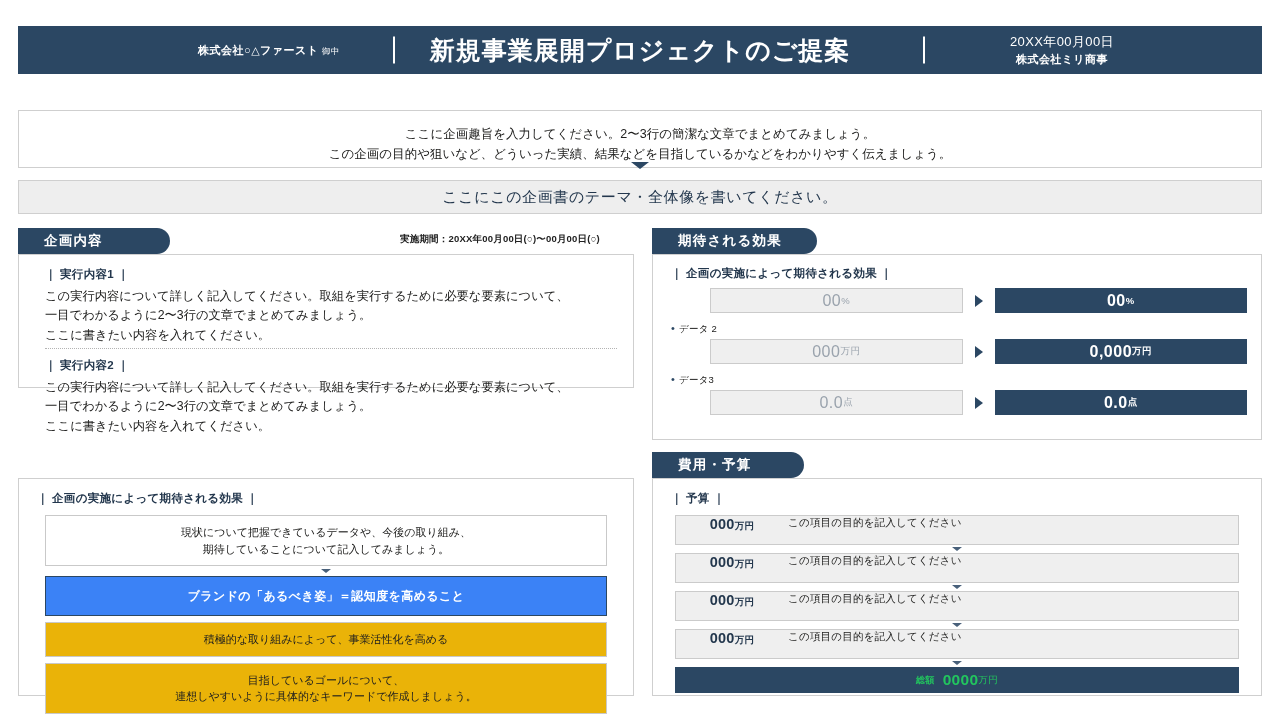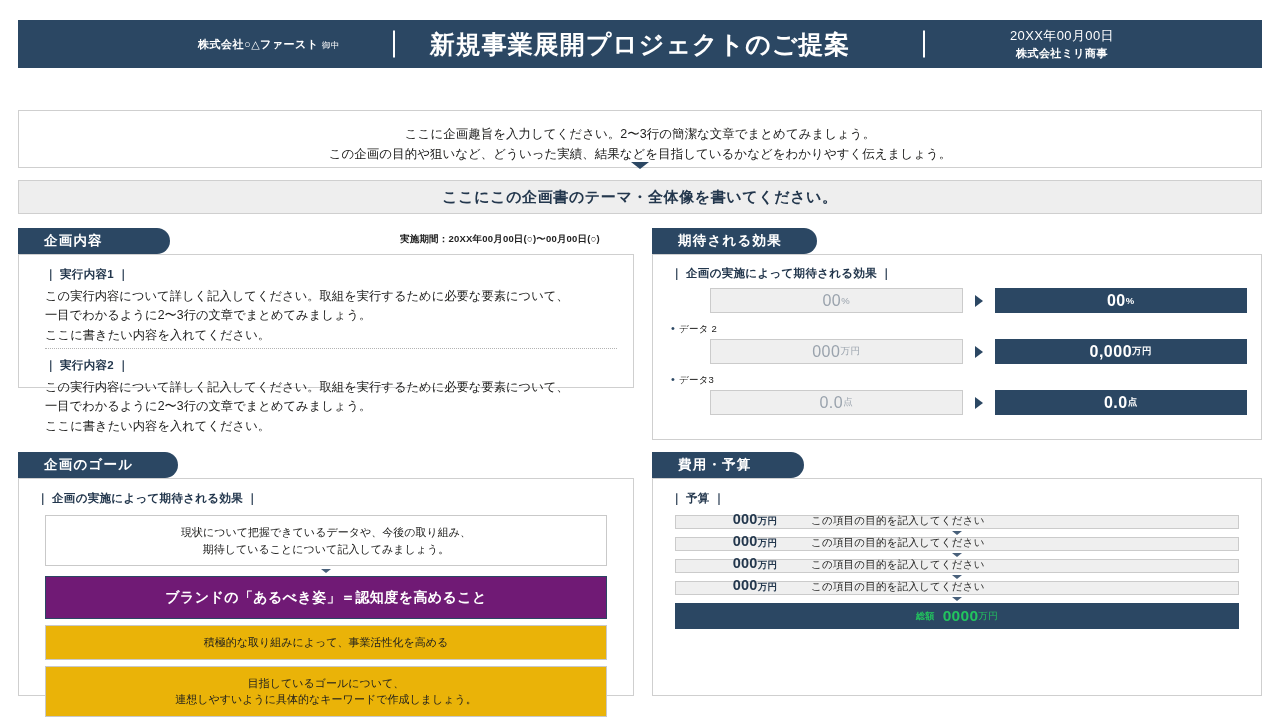--- a/index.html
+++ b/index.html
@@ -17,21 +17,21 @@
     position: relative;
     width: 1280px;
     height: 720px;
     background: #ffffff;
   }
 
   
   .header {
     position: absolute;
     left: 18px;
-    top: 20px;
+    top: 26px;
     width: 1244px;
     height: 48px;
     background: #2b4763;
     display: flex;
     align-items: center;
     justify-content: center;
     color: #ffffff;
   }
   .hdr-left {
     position: absolute;
@@ -132,21 +132,21 @@
   #theme-banner {
     position: absolute;
     left: 18px; top: 180px;
     width: 1244px; height: 34px;
     background: #eeeeee;
     border: 1px solid #cfcfcf;
     display: flex;
     align-items: center;
     justify-content: center;
     font-size: 15px;
-    font-weight: bold;
+    font-weight: normal;
     color: #23374d;
     letter-spacing: .6px;
   }
 
   
   #sec-content-tab { left: 18px; top: 228px; width: 152px; }
   #sec-content-panel { left: 18px; top: 254px; width: 616px; height: 134px; }
   #content-period {
     position: absolute;
     left: 400px; top: 233px;
@@ -230,45 +230,44 @@
     background: #eab308;
     border: 1px solid #c9c9c9;
     text-align: center;
     font-size: 11px;
     line-height: 1.5;
     color: #20201f;
     padding: 8px 6px;
   }
   .goal-box.plain { background: #ffffff; }
   .goal-box.highlight {
-    background: #701a75;
+    background: #3b82f6;
     border-color: #2b4763;
     color: #ffffff;
-    font-size: 14px;
+    font-size: 12px;
     font-weight: bold;
     letter-spacing: .4px;
     padding: 10px 6px;
   }
   .goal-arrow-wrap {
     display: flex; justify-content: center;
     padding: 3px 0 3px;
   }
   .goal-gap { height: 6px; }
 
   
   #sec-budget-tab { left: 652px; top: 452px; width: 152px; }
   #sec-budget-panel { left: 652px; top: 478px; width: 610px; height: 218px; }
   .budget-head { position: absolute; left: 18px; top: 12px; }
   .budget-stack { position: absolute; left: 22px; right: 22px; top: 36px; }
   .budget-row {
-    display: flex; align-items: flex-end;
+    display: flex; align-items: flex-start;
     background: #efefef;
     border: 1px solid #cbcbcb;
-    height: 14px;
-    padding-left: 23px;
+    height: 30px;
   }
   .budget-amount {
     width: 112px;
     text-align: center;
     font-size: 14.5px;
     font-weight: bold;
     color: #23374d;
     letter-spacing: .3px;
   }
   .budget-amount .unit { font-size: 9.5px; }
@@ -388,21 +387,20 @@
           <div class="bar-after">
             <span>0.0</span>
               <span class="unit">点</span>
           </div>
         </div>
       </div>
 
     </div>
   </div>
 
-  <div class="tab" id="sec-goal-tab">企画のゴール</div>
   <div class="panel" id="sec-goal-panel">
     <div class="sub-label goal-head">｜ 企画の実施によって期待される効果 ｜</div>
     <div class="goal-stack">
       <div class="goal-box plain">
         <div>現状について把握できているデータや、今後の取り組み、</div>
         <div>期待していることについて記入してみましょう。</div>
       </div>
       <div class="goal-arrow-wrap">
         <div class="tri-down small"></div>
       </div>

